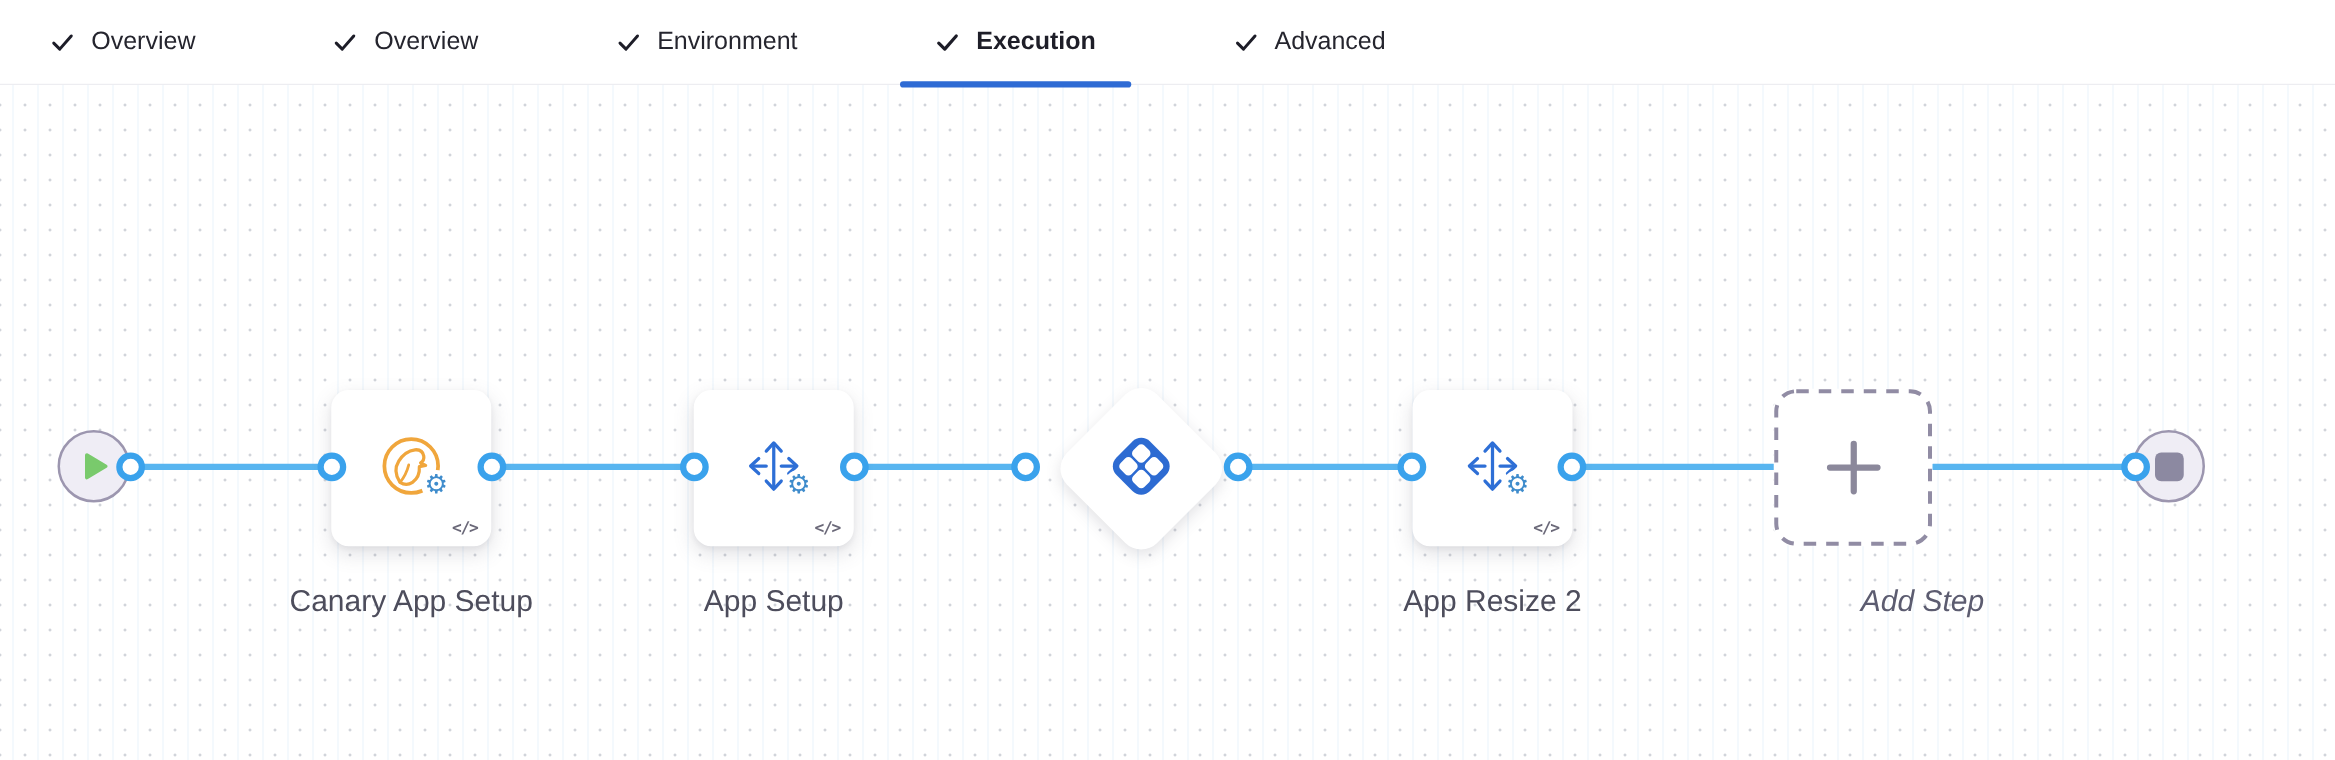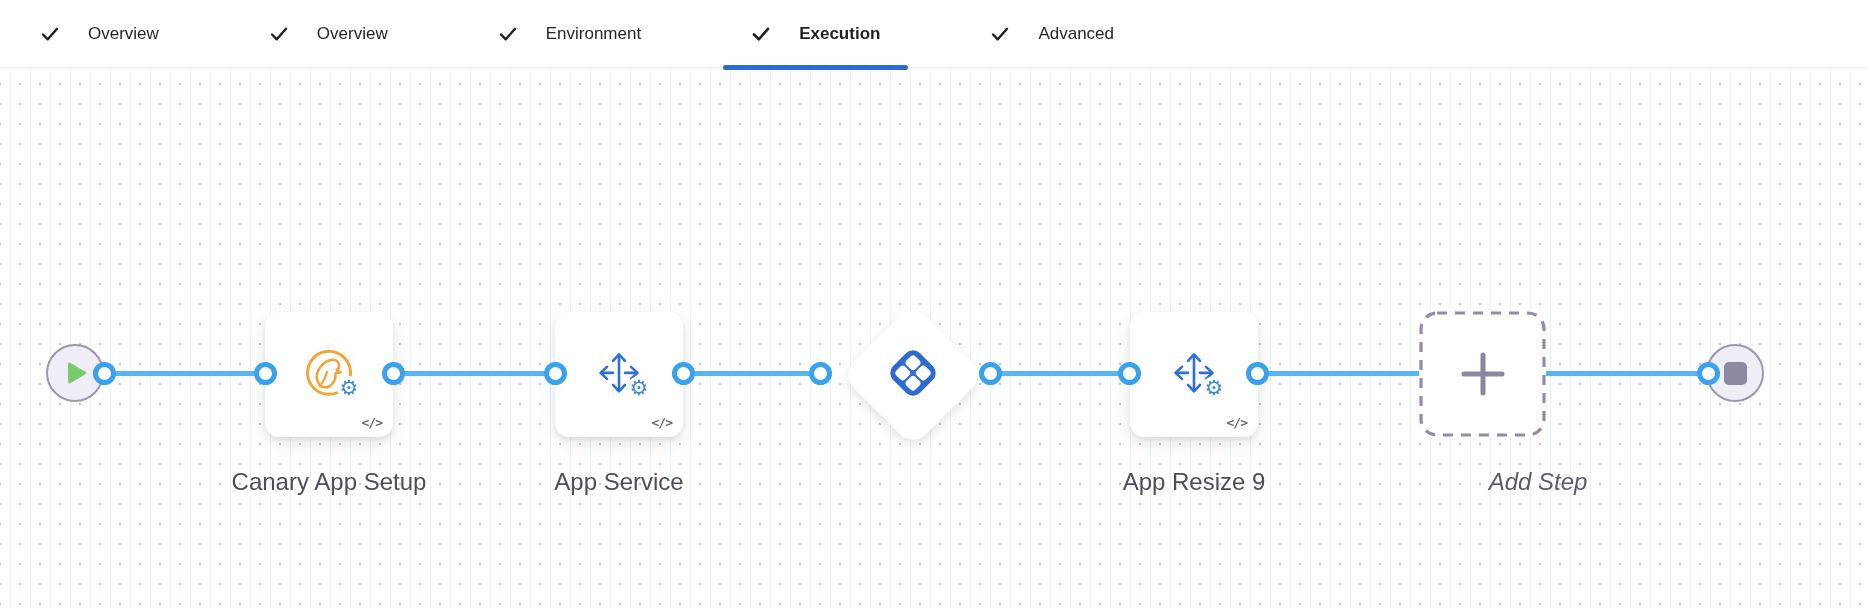--- a/index.html
+++ b/index.html
@@ -3,22 +3,22 @@
 <meta charset="utf-8">
 <style>
   * { margin:0; padding:0; box-sizing:border-box; }
   html,body { width:1868px; height:608px; overflow:hidden;
     font-family:"Liberation Sans", sans-serif; background:#fff; }
 
   
   .tabbar { position:absolute; left:0; top:0; width:1868px; height:68px;
     background:#fff; border-bottom:1px solid #ededf1; z-index:20;
     display:flex; align-items:stretch; padding-left:12px; }
-  .tab { position:relative; display:flex; align-items:center; gap:28px;
-    padding:0 28px; margin-right:54px; font-size:17px; color:#25252e;
+  .tab { position:relative; display:flex; align-items:center; gap:13px;
+    padding:0 28px; margin-right:54px; font-size:20px; color:#25252e;
     font-weight:500; cursor:pointer; white-space:nowrap; }
   .tab.active { font-weight:700; color:#1e1e28; }
   .tab .check { width:20px; height:20px; flex:none; display:block; }
   .tab .underline { display:none; }
   .tab.active .underline { display:block; position:absolute; left:0; right:0;
     bottom:-3px; height:5px; background:#2f6bd4; border-radius:3px; }
 
   
   .canvas { position:absolute; left:0; top:68px; width:1868px; height:540px;
     background-color:#ffffff;
@@ -188,16 +188,16 @@
   <div class="port" style="left:382px;"></div>
   <div class="port" style="left:544px;"></div>
   <div class="port" style="left:672px;"></div>
   <div class="port" style="left:809px;"></div>
   <div class="port" style="left:979px;"></div>
   <div class="port" style="left:1118px;"></div>
   <div class="port" style="left:1246px;"></div>
   <div class="port" style="left:1697px;"></div>
 
   <div class="node-label" style="left:219px;text-align:center;">Canary App Setup</div>
-  <div class="node-label" style="left:509px;">App Service</div>
-  <div class="node-label" style="left:1084px;">App Resize 9</div>
+  <div class="node-label" style="left:509px;">App Setup</div>
+  <div class="node-label" style="left:1084px;">App Resize 2</div>
   <div class="node-label muted" style="left:1428px;font-style:italic;">Add Step</div>
 </div>
 
 </body></html>

